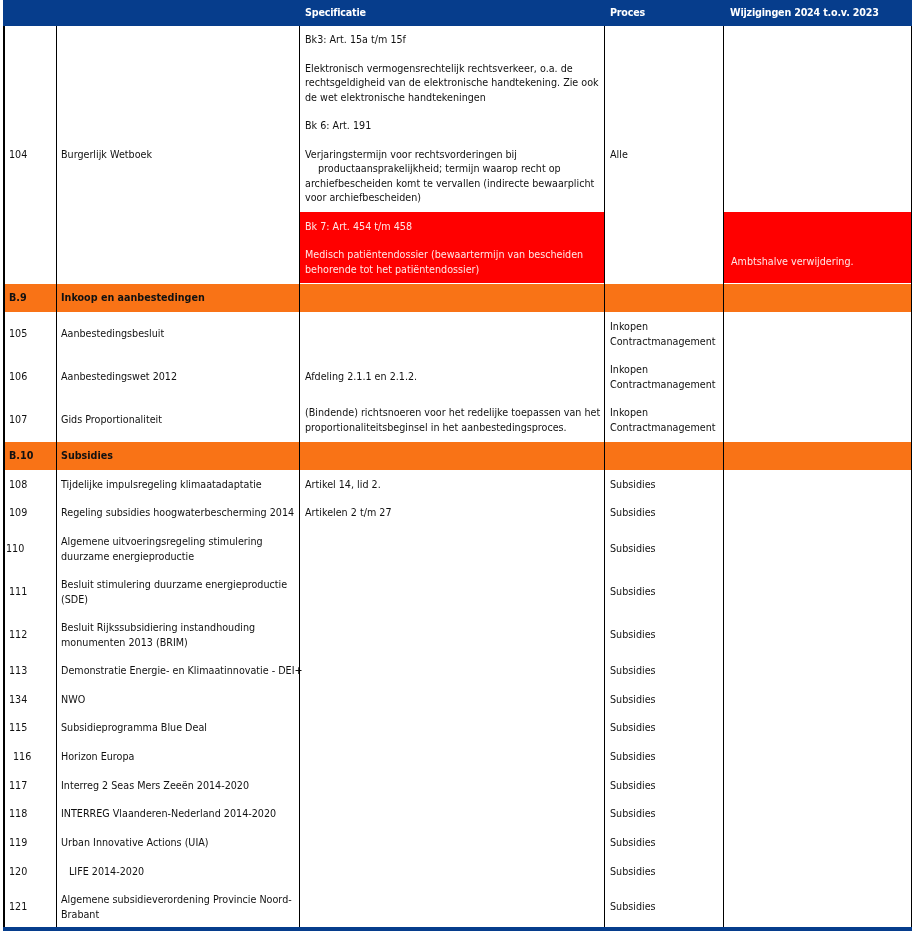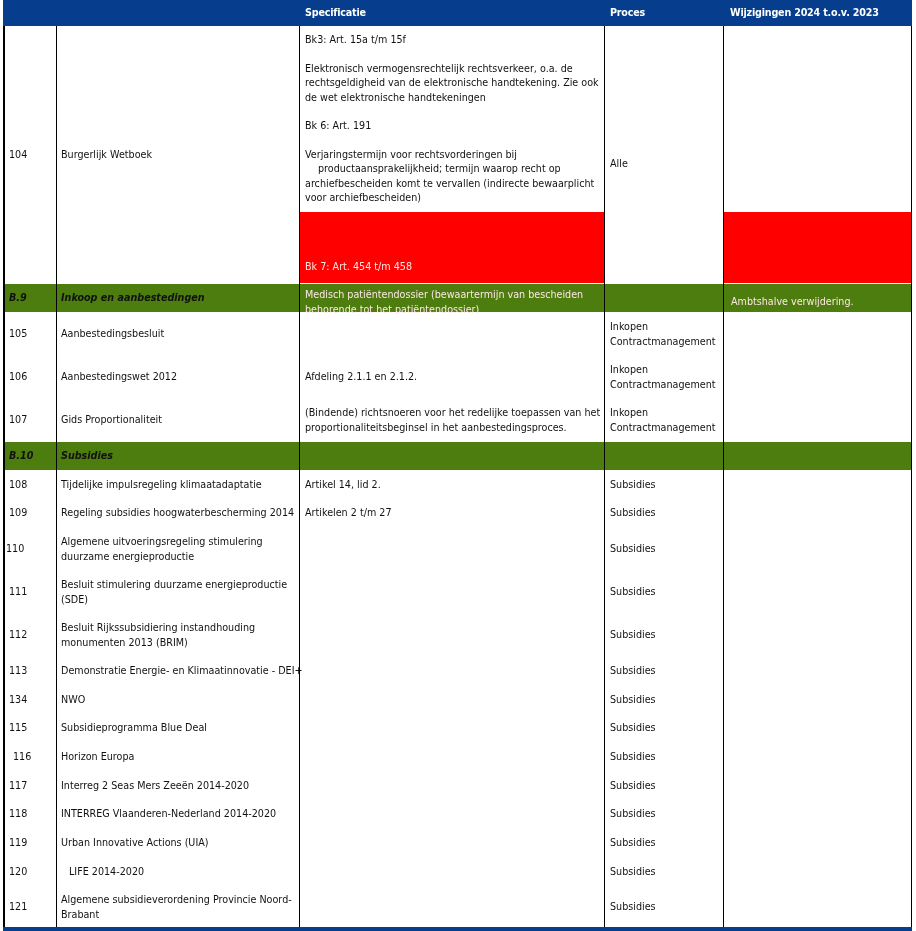--- a/index.html
+++ b/index.html
@@ -11,25 +11,25 @@
   .hdr span { position:absolute; top:7px; color:#fff; font-weight:bold; font-size:9.6px; letter-spacing:-0.2px; }
   .footer-bar { position:absolute; left:3px; top:927px; width:909px; height:4px; background:#063d8c; }
   
   .vline { position:absolute; width:1px; background:#000; top:26px; height:901px; }
   .lborder { left:3px; width:2px; }
   
   .row { position:absolute; left:5px; width:906px; }
   .cell { position:absolute; line-height:14.5px; white-space:nowrap; }
   .c-num { left:4px; }
   .c-title { left:56px; }
-  .green { background:#4d7c0f;font-style:italic; }
+  .green { background:#f97316; }
   .bold { font-weight:bold; }
   .red-spec { position:absolute; left:300px; top:212px; width:304px; height:71px; background:#ff0000; }
   .red-wijz { position:absolute; left:724px; top:212px; width:187px; height:71px; background:#ff0000; }
-  .red-text { color:#ffe6e6;margin-top:40px; }
+  .red-text { color:#ffe6e6; }
 </style>
 </head>
 <body>
 
 <div class="page">
 
   <div class="hdr">
     <span style="left:302px">Specificatie</span>
     <span style="left:607px">Proces</span>
     <span style="left:727px">Wijzigingen 2024 t.o.v. 2023</span>
@@ -59,21 +59,21 @@
     <span class="cell" style="left:305px;top:119px">Bk 6: Art. 191</span>
     <span class="cell" style="left:305px;top:148px">Verjaringstermijn voor rechtsvorderingen bij</span>
     <span class="cell" style="left:318px;top:162px">productaansprakelijkheid; termijn waarop recht op</span>
     <span class="cell" style="left:305px;top:177px">archiefbescheiden komt te vervallen (indirecte bewaarplicht</span>
     <span class="cell" style="left:305px;top:191px">voor archiefbescheiden)</span>
 
     <span class="cell red-text" style="left:305px;top:220px">Bk 7: Art. 454 t/m 458</span>
     <span class="cell red-text" style="left:305px;top:248px">Medisch patiëntendossier (bewaartermijn van bescheiden</span>
     <span class="cell red-text" style="left:305px;top:263px">behorende tot het patiëntendossier)</span>
 
-    <span class="cell" style="left:610px;top:157px">Alle</span>
+    <span class="cell" style="left:610px;top:148px">Alle</span>
     <span class="cell red-text" style="left:731px;top:255px">Ambtshalve verwijdering.</span>
   </div>
 
   <div>
     <span class="cell" style="left:9px;top:327px">105</span>
     <span class="cell" style="left:61px;top:327px">Aanbestedingsbesluit</span>
     <span class="cell" style="left:610px;top:320px">Inkopen</span>
     <span class="cell" style="left:610px;top:335px">Contractmanagement</span>
   </div>
   <div>

